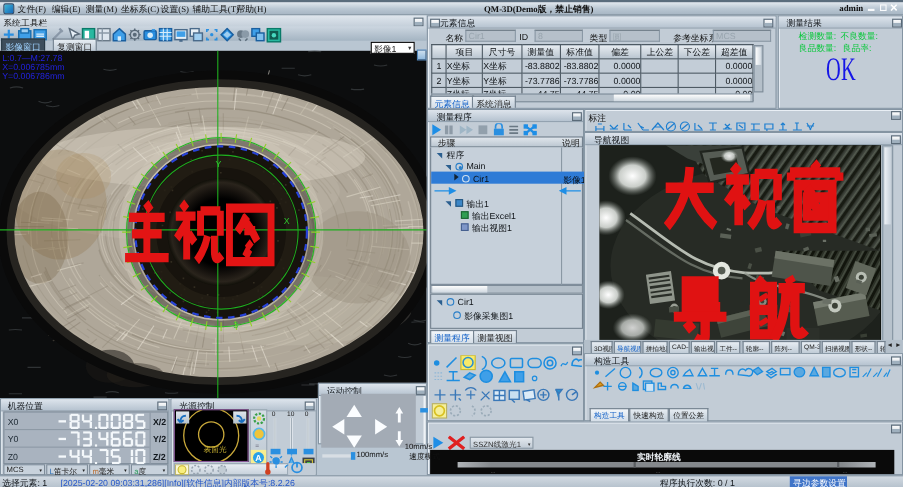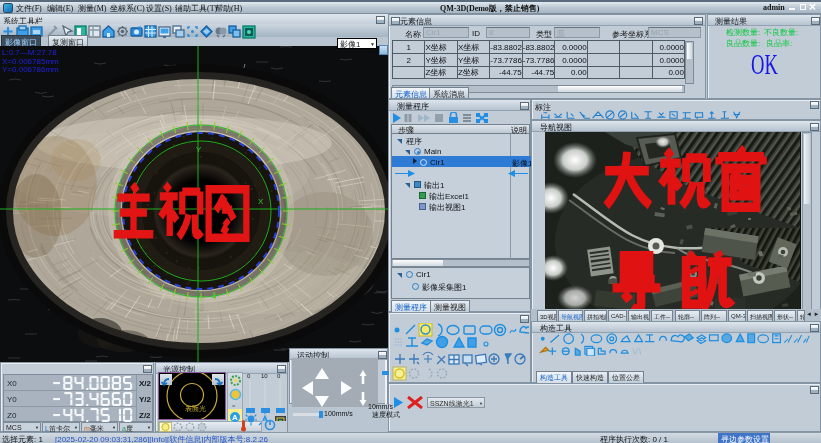--- a/index.html
+++ b/index.html
@@ -214,20 +214,21 @@
 <div class="abs" style="left:389px;top:45px;width:9px;height:10px;background:linear-gradient(#cfe0ef,#8fb8dd);border:1px solid #5588bb"></div>
 <svg class="abs" style="left:398px;top:45px" width="9" height="11">
     <rect x="1" y="5" width="7" height="5" fill="#2a6fd0"></rect>
     <path d="M2.5 5 v-1.5 a2 2 0 0 1 4 0 V5" fill="none" stroke="#2a6fd0" stroke-width="1.4"></path>
   </svg>
 
 <div class="tab" style="left:1px;top:35px;height:11px;background:#3e4e5c;color:#9fd2ff;border-color:#2a3a46">影像窗口</div>
 <div class="tab" style="left:48px;top:35px;height:11px">复测窗口</div>
 
 <div class="panel" style="left:0;top:362px;width:154px;height:70px">
+<div class="ptitle"><span style="margin-left:2px">机器位置</span></div>
 <div class="pin" style="left:142px;top:2px"></div>
 <div class="abs" style="left:2px;top:11px;width:150px;height:48px;background:#a9b3bf;border:1px solid #7e8c99">
 <div class="abs" style="left:3px;top:4px;font-size:8px;color:#1a2630">X0</div>
 <div class="abs" style="left:3px;top:20px;font-size:8px;color:#1a2630">Y0</div>
 <div class="abs" style="left:3px;top:36px;font-size:8px;color:#1a2630">Z0</div>
 <div class="abs" style="left:0;top:15px;width:132px;height:1px;background:#8d99a5"></div>
 <div class="abs" style="left:0;top:31px;width:132px;height:1px;background:#8d99a5"></div>
 <div class="abs" style="left:132px;top:0;width:1px;height:48px;background:#8d99a5"></div>
 <div class="abs" style="left:135px;top:4px;font-size:8px;color:#10161c;font-weight:bold">X/2</div>
 <div class="abs" style="left:135px;top:20px;font-size:8px;color:#10161c;font-weight:bold">Y/2</div>
@@ -446,20 +447,31 @@
 <div class="abs" style="left:16px;top:14px;font-size:8px;color:#111">名称</div>
 <div class="abs" style="left:34px;top:12px;width:46px;height:11px;background:#b6c0ca;border:1px solid #8a98a5;border-top-color:#66747f;color:#98a4ae;font-size:8px;padding-left:2px">Cir1</div>
 <div class="abs" style="left:83px;top:14px;font-size:8px;color:#111">ID</div>
 <div class="abs" style="left:97px;top:12px;width:44px;height:11px;background:#b6c0ca;border:1px solid #8a98a5;border-top-color:#66747f;color:#98a4ae;font-size:8px;padding-left:2px">8</div>
 <div class="abs" style="left:147px;top:14px;font-size:8px;color:#111">类型</div>
 <div class="abs" style="left:165px;top:12px;width:46px;height:11px;background:#b6c0ca;border:1px solid #8a98a5;border-top-color:#66747f;color:#98a4ae;font-size:8px;padding-left:2px">圆</div>
 <div class="abs" style="left:223px;top:14px;font-size:8px;color:#111">参考坐标系</div>
 <div class="abs" style="left:259px;top:12px;width:53px;height:11px;background:#b6c0ca;border:1px solid #8a98a5;border-top-color:#66747f;color:#98a4ae;font-size:8px;padding-left:2px">MCS</div>
 <table style="position:absolute;left:3px;top:25px;width:293px;border-collapse:collapse;font-size:8px;color:#0c1014;table-layout:fixed" cellspacing="0">
 <tbody>
+        <tr style="height:13px">
+<td style="width:13px;border:1px solid #4e5a64;background:linear-gradient(#e6ebf0,#b8c4cf)"></td>
+<td style="width:33px;border:1px solid #4e5a64;background:linear-gradient(#e6ebf0,#b8c4cf);text-align:center">项目</td>
+<td style="width:35px;border:1px solid #4e5a64;background:linear-gradient(#e6ebf0,#b8c4cf);text-align:center">尺寸号</td>
+<td style="width:35px;border:1px solid #4e5a64;background:linear-gradient(#e6ebf0,#b8c4cf);text-align:center">测量值</td>
+<td style="width:35px;border:1px solid #4e5a64;background:linear-gradient(#e6ebf0,#b8c4cf);text-align:center">标准值</td>
+<td style="width:38px;border:1px solid #4e5a64;background:linear-gradient(#e6ebf0,#b8c4cf);text-align:center">偏差</td>
+<td style="width:34px;border:1px solid #4e5a64;background:linear-gradient(#e6ebf0,#b8c4cf);text-align:center">上公差</td>
+<td style="width:33px;border:1px solid #4e5a64;background:linear-gradient(#e6ebf0,#b8c4cf);text-align:center">下公差</td>
+<td style="width:34px;border:1px solid #4e5a64;background:linear-gradient(#e6ebf0,#b8c4cf);text-align:center">超差值</td>
+</tr>
 <tr style="height:13px;background:#c3cdd7">
 <td style="border:1px solid #4e5a64;text-align:center">1</td>
           <td style="border:1px solid #4e5a64">X坐标</td>
           <td style="border:1px solid #4e5a64">X坐标</td>
 <td style="border:1px solid #4e5a64;text-align:right">-83.8802</td>
           <td style="border:1px solid #4e5a64;text-align:right">-83.8802</td>
 <td style="border:1px solid #4e5a64;text-align:right">0.0000</td>
           <td style="border:1px solid #4e5a64"></td>
           <td style="border:1px solid #4e5a64"></td>
 <td style="border:1px solid #4e5a64;text-align:right">0.0000</td>
@@ -605,20 +617,29 @@
 </svg>
 </div>
 
 <div class="panel" style="left:388px;top:383px;width:433px;height:49px">
 <div class="pin" style="left:421px;top:2px"></div>
 <svg class="abs" style="left:3px;top:12px" width="34" height="13" viewBox="0 0 34 13">
 <path d="M2 1 L11 6.5 L2 12 Z" fill="#1e8ee6"></path>
 <path d="M16 1 L30 12 M30 1 L16 12" stroke="#e02020" stroke-width="3"></path>
 </svg>
 <div class="abs" style="left:38px;top:13px;width:58px;height:11px;background:linear-gradient(#e2e8ee,#c2ccd6);border:1px solid #8a98a4;font-size:7px;color:#333;padding:1px 0 0 2px">SSZN线激光1<span style="position:absolute;right:1px;top:3px;font-size:4px">▼</span></div>
+<div class="abs" style="left:2px;top:25px;width:422px;height:22px;background:#0a0a0a">
+<div class="abs" style="left:188px;top:1px;font-size:8px;color:#f0f4f8;font-weight:bold">实时轮廓线</div>
+<div class="abs" style="left:25px;top:11px;width:380px;height:5px;background:linear-gradient(90deg,#b0b4b8,#84888c 8%,#84888c 92%,#b0b4b8)"></div>
+<div class="abs" style="left:55px;top:17px;font-size:5px;color:#888">...</div>
+<div class="abs" style="left:205px;top:17px;font-size:5px;color:#888">...</div>
+<div class="abs" style="left:375px;top:17px;font-size:5px;color:#888">...</div>
+<div class="abs" style="left:185px;top:11px;width:2px;height:5px;background:#5a5e62"></div>
+<div class="abs" style="left:370px;top:11px;width:2px;height:5px;background:#5a5e62"></div>
+</div>
 </div>
 
 <div class="panel" style="left:707px;top:14px;width:114px;height:85px">
 <div class="ptitle"><span style="margin-left:3px">测量结果</span></div>
 <div class="pin" style="left:103px;top:2px"></div>
 <div class="abs" style="left:18px;top:12px;font-size:8px;color:#0ac83c">检测数量:</div>
 <div class="abs" style="left:56px;top:12px;font-size:8px;color:#0ac83c">不良数量:</div>
 <div class="abs" style="left:18px;top:23px;font-size:8px;color:#0ac83c">良品数量:</div>
 <div class="abs" style="left:58px;top:23px;font-size:8px;color:#0ac83c">良品率:</div>
 <div class="abs" style="left:43px;top:32px;font-family:'Liberation Serif',serif;font-size:30px;color:#1616e6;transform:scaleX(0.62);transform-origin:0 0">OK</div>

